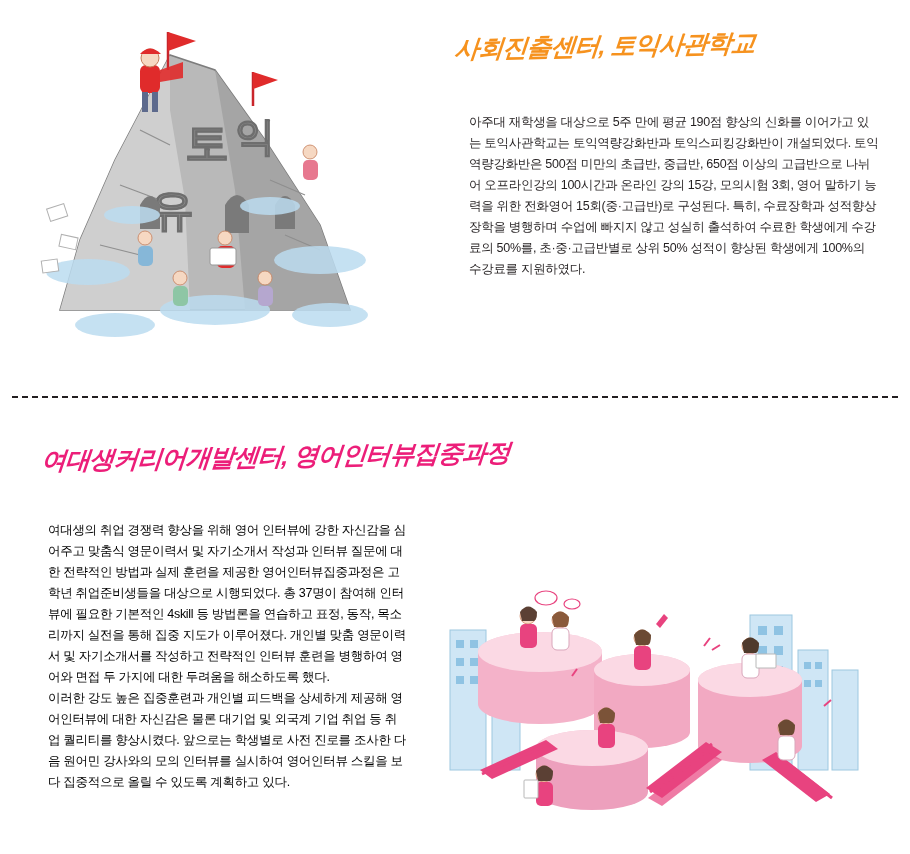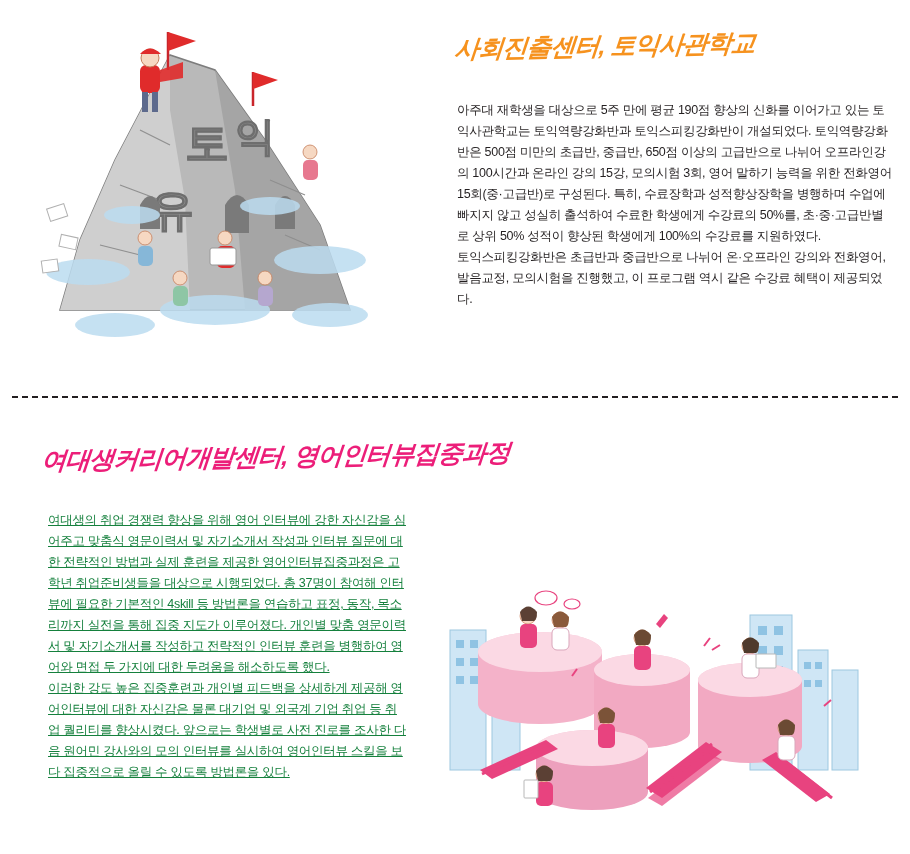--- a/index.html
+++ b/index.html
@@ -56,21 +56,21 @@
   .body-one {
     position: absolute;
     left: 457px;
     top: 100px;
     width: 435px;
     font-size: 12.5px;
     line-height: 21px;
     color: #231f20;
     letter-spacing: -0.3px;
   }
-  .body-one p { margin: 0; }
+  .body-one p { margin: 12px; }
 
   
   .divider {
     position: absolute;
     left: 12px;
     top: 396px;
     width: 886px;
     height: 0;
     border-top: 2px dashed #231f20;
   }
@@ -94,27 +94,26 @@
     color: #ec1e79;
     letter-spacing: -1px;
     font-style: italic;
     transform: skewX(-6deg) rotate(-1deg);
     white-space: nowrap;
   }
 
   .body-two {
     position: absolute;
     left: 48px;
-    top: 100px;
+    top: 110px;
     width: 360px;
     font-size: 12.5px;
     line-height: 21px;
-    color: #15803d;
+    color: #000000;
     letter-spacing: -0.3px;
-    text-decoration: underline;
   }
   .body-two p { margin: 0; }
 
   .illus-two {
     position: absolute;
     left: 420px;
     top: 110px;
     width: 480px;
     height: 330px;
   }
@@ -197,33 +196,32 @@
           <rect x="40" y="226" width="17" height="12" transform="rotate(12 48 232)"></rect>
           <rect x="22" y="250" width="16" height="12" transform="rotate(-8 30 256)"></rect>
         </g>
       </svg>
     </div>
 
     <div class="heading-one">사회진출센터, 토익사관학교</div>
 
     <div class="body-one">
       <p>아주대 재학생을 대상으로 5주 만에 평균 190점 향상의 신화를 이어가고 있는 토익사관학교는 토익역량강화반과 토익스피킹강화반이 개설되었다. 토익역량강화반은 500점 미만의 초급반, 중급반, 650점 이상의 고급반으로 나뉘어 오프라인강의 100시간과 온라인 강의 15강, 모의시험 3회, 영어 말하기 능력을 위한 전화영어 15회(중·고급반)로 구성된다. 특히, 수료장학과 성적향상장학을 병행하며 수업에 빠지지 않고 성실히 출석하여 수료한 학생에게 수강료의 50%를, 초·중·고급반별로 상위 50% 성적이 향상된 학생에게 100%의 수강료를 지원하였다.</p>
-      <p>토익스피킹강화반은 초급반과 중급반으로 나뉘어 온·오프라인 강의와 전화영어, 발음교정, 모의시험을 진행했고, 이 프로그램 역시 같은 수강료 혜택이 제공되었다.</p>
     </div>
   </div>
 
   <div class="divider"></div>
 
   <div class="section-two">
 
     <div class="heading-two">여대생커리어개발센터, 영어인터뷰집중과정</div>
 
     <div class="body-two">
       <p>여대생의 취업 경쟁력 향상을 위해 영어 인터뷰에 강한 자신감을 심어주고 맞춤식 영문이력서 및 자기소개서 작성과 인터뷰 질문에 대한 전략적인 방법과 실제 훈련을 제공한 영어인터뷰집중과정은 고학년 취업준비생들을 대상으로 시행되었다. 총 37명이 참여해 인터뷰에 필요한 기본적인 4skill 등 방법론을 연습하고 표정, 동작, 목소리까지 실전을 통해 집중 지도가 이루어졌다. 개인별 맞춤 영문이력서 및 자기소개서를 작성하고 전략적인 인터뷰 훈련을 병행하여 영어와 면접 두 가지에 대한 두려움을 해소하도록 했다.</p>
-      <p>이러한 강도 높은 집중훈련과 개인별 피드백을 상세하게 제공해 영어인터뷰에 대한 자신감은 물론 대기업 및 외국계 기업 취업 등 취업 퀄리티를 향상시켰다. 앞으로는 학생별로 사전 진로를 조사한 다음 원어민 강사와의 모의 인터뷰를 실시하여 영어인터뷰 스킬을 보다 집중적으로 올릴 수 있도록 방법론을 있다.</p>
+      <p>이러한 강도 높은 집중훈련과 개인별 피드백을 상세하게 제공해 영어인터뷰에 대한 자신감은 물론 대기업 및 외국계 기업 취업 등 취업 퀄리티를 향상시켰다. 앞으로는 학생별로 사전 진로를 조사한 다음 원어민 강사와의 모의 인터뷰를 실시하여 영어인터뷰 스킬을 보다 집중적으로 올릴 수 있도록 계획하고 있다.</p>
     </div>
 
     <div class="illus-two">
       <svg width="480" height="330" viewBox="0 0 480 330" xmlns="http://www.w3.org/2000/svg">
 
         <g fill="#cfe6f5" stroke="#9dc8e0" stroke-width="1">
           <rect x="30" y="110" width="36" height="140"></rect>
           <rect x="72" y="140" width="28" height="110"></rect>
           <rect x="330" y="95" width="42" height="155"></rect>
           <rect x="378" y="130" width="30" height="120"></rect>

